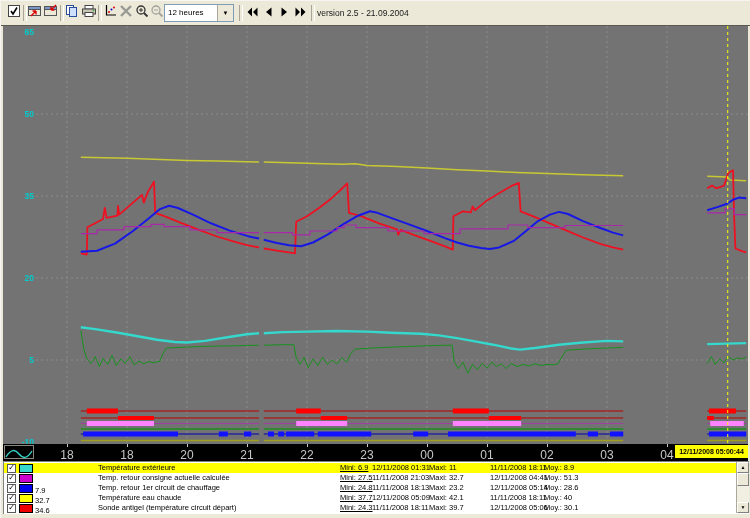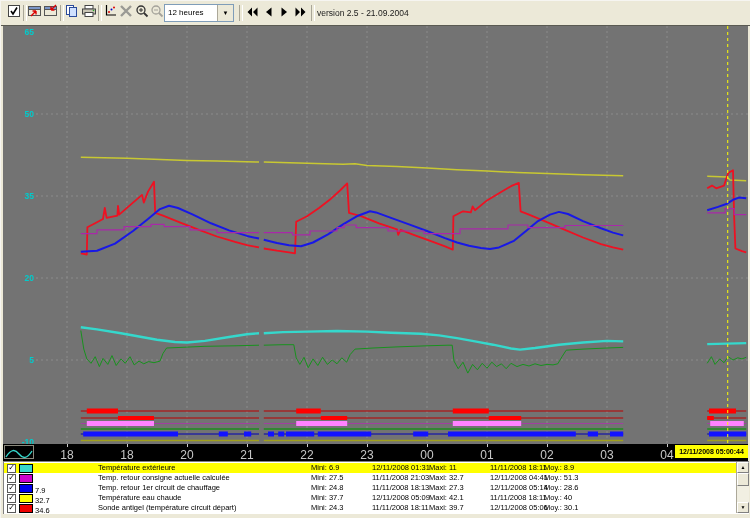--- a/index.html
+++ b/index.html
@@ -33,21 +33,21 @@
   
   #legend{position:absolute;top:460px;left:2px;width:746px;height:53px;background:#FFFFFF;
           border-top:1px solid #808080;border-left:1px solid #808080;box-sizing:border-box;}
   .lrow{position:absolute;left:0;width:732px;height:10px;font-size:7.5px;line-height:10px;color:#000;}
   .lrow span{position:absolute;white-space:nowrap;}
   .lcb{left:3px;top:1px;width:7px;height:7px;background:#fff;border:1px solid #5A5A5A;
        font-size:8px;line-height:6px;text-align:center;color:#000;}
   .lsw{left:15px;top:1px;width:12px;height:7px;border:1px solid #000;}
   .lval{left:31px;margin-top:23px;}
   .lname{left:94px;}
-  .lmini{left:307px;}  .lminid{left:368px;}
+  .lmini{left:336px;text-decoration:underline;}  .lminid{left:368px;}
   .lmaxi{left:425px;}  .lmaxid{left:486px;}
   .lmoy{left:540px;}
   #lscroll{position:absolute;right:0;top:0;width:13px;height:51px;background:#F1EFE2;
            border-left:1px solid #ACA899;box-sizing:border-box;}
   .sbtn{position:absolute;left:0;width:12px;height:11px;background:#ECE9D8;border:1px solid #FFF;
         border-right-color:#808080;border-bottom-color:#808080;box-sizing:border-box;
         font-size:5px;text-align:center;line-height:9px;color:#000;}
   #sthumb{position:absolute;left:0;top:11px;width:12px;height:13px;background:#ECE9D8;
           border:1px solid #FFF;border-right-color:#808080;border-bottom-color:#808080;box-sizing:border-box;}
 </style>
@@ -292,21 +292,21 @@
           <span class="lmaxid">12/11/2008 04:41</span>
           <span class="lmoy">Moy.: 51.3</span>
         </div>
         <div class="lrow" style="top: 21px;">
           <span class="lcb">✓</span>
           <span class="lsw" style="background:#0000EE"></span>
           <span class="lval">34.6</span>
           <span class="lname">Temp. retour 1er circuit de chauffage</span>
           <span class="lmini">Mini: 24.8</span>
           <span class="lminid">11/11/2008 18:13</span>
-          <span class="lmaxi">Maxi: 27.3</span>
+          <span class="lmaxi">Maxi: 23.2</span>
           <span class="lmaxid">12/11/2008 05:14</span>
           <span class="lmoy">Moy.: 28.6</span>
         </div>
         <div class="lrow" style="top: 31px;">
           <span class="lcb">✓</span>
           <span class="lsw" style="background:#FFFF00"></span>
           <span class="lval">37.8</span>
           <span class="lname">Température eau chaude</span>
           <span class="lmini">Mini: 37.7</span>
           <span class="lminid">12/11/2008 05:09</span>

